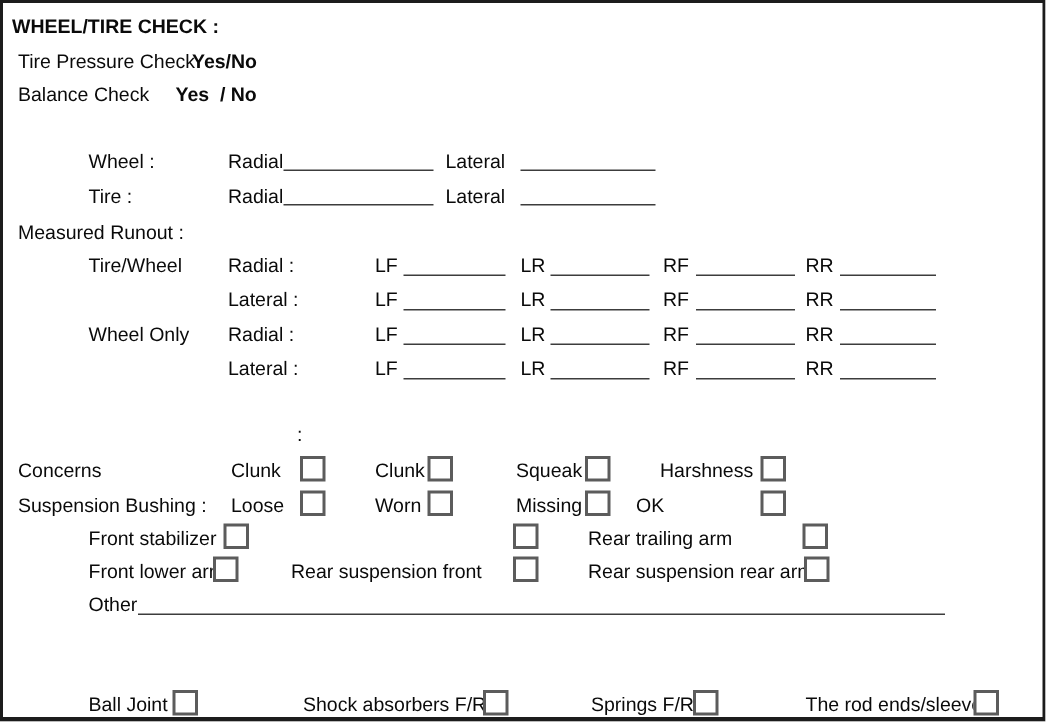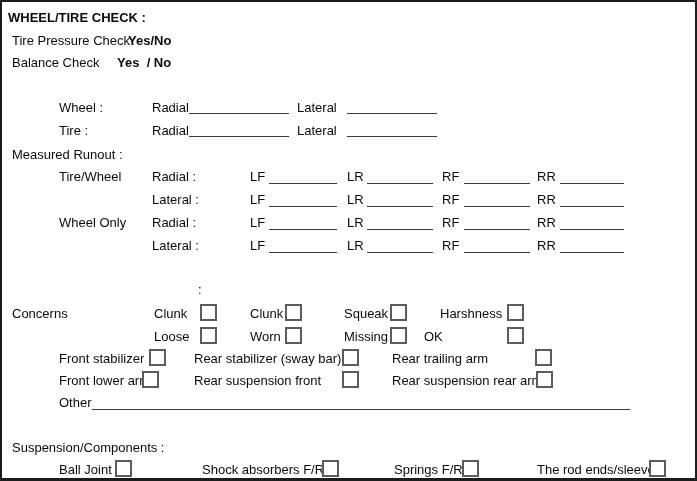--- a/index.html
+++ b/index.html
@@ -95,47 +95,46 @@
   <span class="t" style="left:10px;top:305px">Concerns</span>
   <span class="t" style="left:152px;top:305px">Clunk</span>
   <div class="cb" style="left:198px;top:302px"></div>
   <span class="t" style="left:248px;top:305px">Clunk</span>
   <div class="cb" style="left:283px;top:302px"></div>
   <span class="t" style="left:342px;top:305px">Squeak</span>
   <div class="cb" style="left:388px;top:302px"></div>
   <span class="t" style="left:438px;top:305px">Harshness</span>
   <div class="cb" style="left:505px;top:302px"></div>
 
+  <span class="t" style="left:10px;top:328px">Suspension Bushing :</span>
   <span class="t" style="left:152px;top:328px">Loose</span>
   <div class="cb" style="left:198px;top:325px"></div>
   <span class="t" style="left:248px;top:328px">Worn</span>
   <div class="cb" style="left:283px;top:325px"></div>
   <span class="t" style="left:342px;top:328px">Missing</span>
   <div class="cb" style="left:388px;top:325px"></div>
   <span class="t" style="left:422px;top:328px">OK</span>
   <div class="cb" style="left:505px;top:325px"></div>
 
   <span class="t" style="left:57px;top:350px">Front stabilizer</span>
   <div class="cb" style="left:147px;top:347px"></div>
-  <span class="t" style="left:192px;top:350px">Rear stabilizer (sway bar)</span>
   <div class="cb" style="left:340px;top:347px"></div>
   <span class="t" style="left:390px;top:350px">Rear trailing arm</span>
   <div class="cb" style="left:533px;top:347px"></div>
 
   <span class="t" style="left:57px;top:372px">Front lower arm</span>
   <div class="cb" style="left:140px;top:369px"></div>
   <span class="t" style="left:192px;top:372px">Rear suspension front</span>
   <div class="cb" style="left:340px;top:369px"></div>
   <span class="t" style="left:390px;top:372px">Rear suspension rear arm</span>
   <div class="cb" style="left:534px;top:369px"></div>
 
   <span class="t" style="left:57px;top:394px">Other</span>
   <div class="ln" style="left:90px;top:407px;width:538px"></div>
 
-  <span class="t" style="left:10px;top:439px">Suspension/Components :</span>
 
   <span class="t" style="left:57px;top:461px">Ball Joint</span>
   <div class="cb" style="left:113px;top:458px"></div>
   <span class="t" style="left:200px;top:461px">Shock absorbers F/R</span>
   <div class="cb" style="left:320px;top:458px"></div>
   <span class="t" style="left:392px;top:461px">Springs F/R</span>
   <div class="cb" style="left:460px;top:458px"></div>
   <span class="t" style="left:535px;top:461px">The rod ends/sleeve</span>
   <div class="cb" style="left:647px;top:458px"></div>
 

